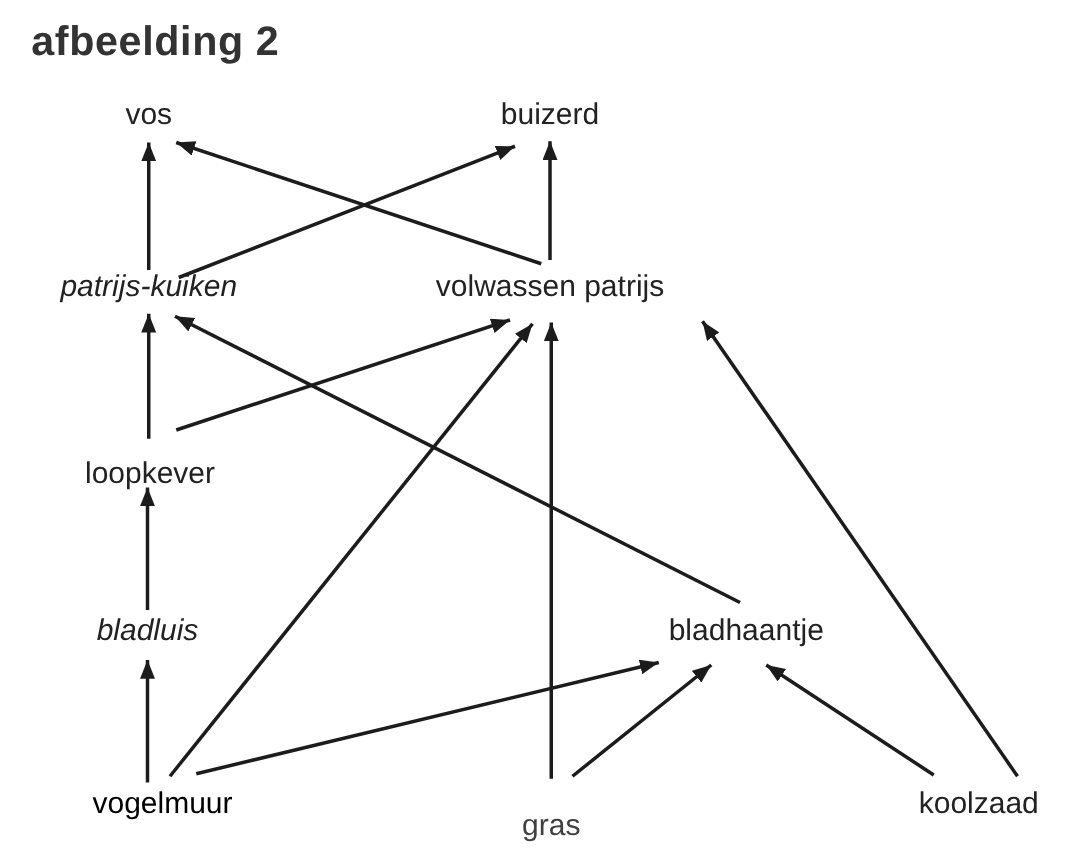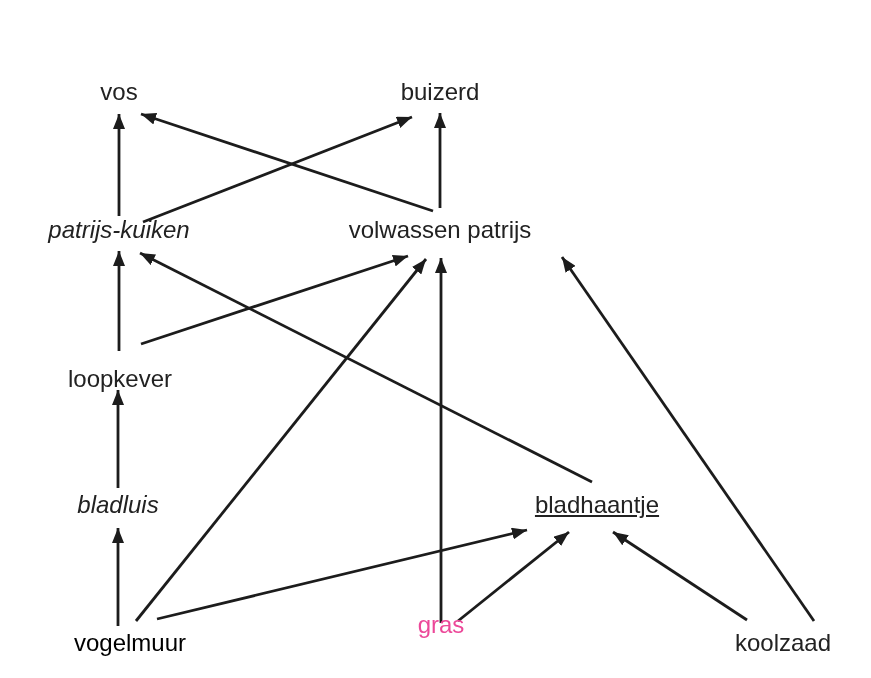--- a/index.html
+++ b/index.html
@@ -39,20 +39,21 @@
     font-size: 24px;
     color: #222222;
     white-space: nowrap;
     line-height: 1;
   }
 </style>
 </head>
 <body>
 
 <div class="stage">
+  <h1 class="diagram-title">afbeelding 2</h1>
   <svg id="arrow-layer" viewBox="0 0 871 678" xmlns="http://www.w3.org/2000/svg">
       <defs>
         <marker id="ah" viewBox="0 0 10 8" refX="10" refY="4" markerWidth="15" markerHeight="12" markerUnits="userSpaceOnUse" orient="auto">
           <path d="M0,0 L10,4 L0,8 Z" fill="#1c1c1c"></path>
         </marker>
       </defs>
       <line x1="119" y1="216" x2="119" y2="114" stroke="#1c1c1c" stroke-width="2.8" marker-end="url(#ah)"></line>
       <line x1="143" y1="222" x2="412" y2="117" stroke="#1c1c1c" stroke-width="2.8" marker-end="url(#ah)"></line>
       <line x1="433" y1="211" x2="141" y2="114" stroke="#1c1c1c" stroke-width="2.8" marker-end="url(#ah)"></line>
       <line x1="440" y1="208" x2="440" y2="113" stroke="#1c1c1c" stroke-width="2.8" marker-end="url(#ah)"></line>
@@ -68,18 +69,18 @@
       <line x1="747" y1="620" x2="613" y2="532" stroke="#1c1c1c" stroke-width="2.8" marker-end="url(#ah)"></line>
       <line x1="814" y1="621" x2="562" y2="257" stroke="#1c1c1c" stroke-width="2.8" marker-end="url(#ah)"></line>
     </svg>
   <div id="node-layer">
       <div class="node-label" style="left: 119px; top: 92px; color: rgb(34, 34, 34);">vos</div>
       <div class="node-label" style="left: 440px; top: 92px; color: rgb(34, 34, 34);">buizerd</div>
       <div class="node-label" style="left: 119px; top: 230px; color: rgb(34, 34, 34); font-style: italic;">patrijs-kuiken</div>
       <div class="node-label" style="left: 440px; top: 230px; color: rgb(34, 34, 34);">volwassen patrijs</div>
       <div class="node-label" style="left: 120px; top: 367px; color: rgb(34, 34, 34); margin-top: 12px;">loopkever</div>
       <div class="node-label" style="left: 118px; top: 505px; color: rgb(34, 34, 34); font-style: italic;">bladluis</div>
-      <div class="node-label" style="left: 597px; top: 505px; color: rgb(34, 34, 34); text-decoration: underline;">bladhaantje</div>
+      <div class="node-label" style="left: 597px; top: 505px; color: rgb(34, 34, 34);">bladhaantje</div>
       <div class="node-label" style="left: 130px; top: 643px; color: #000000;">vogelmuur</div>
-      <div class="node-label" style="left: 441px; top: 625px; color: #ec4899;">gras</div>
+      <div class="node-label" style="left: 441px; top: 661px; color: #404040;">gras</div>
       <div class="node-label" style="left: 783px; top: 643px; color: rgb(34, 34, 34);">koolzaad</div>
     </div>
 </div>
 
 </body></html>

